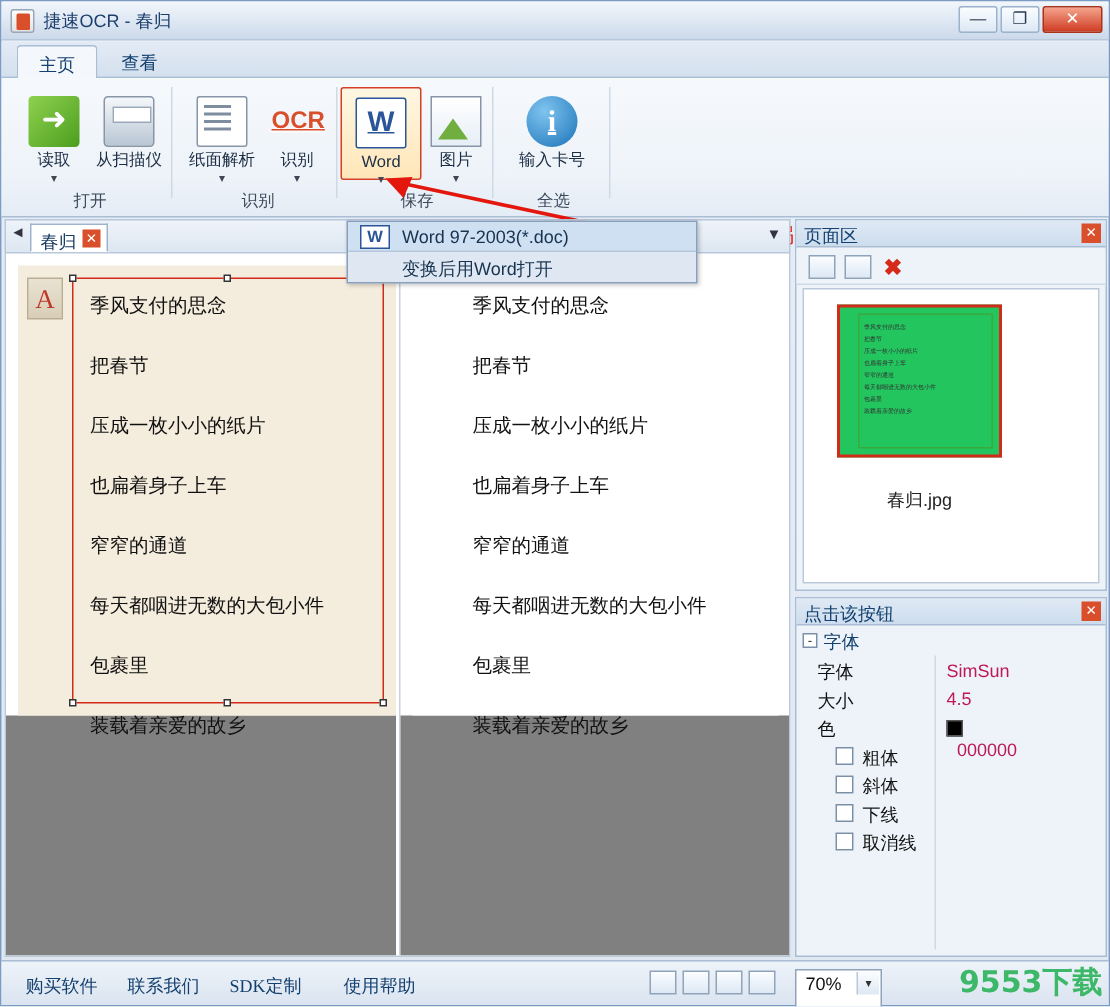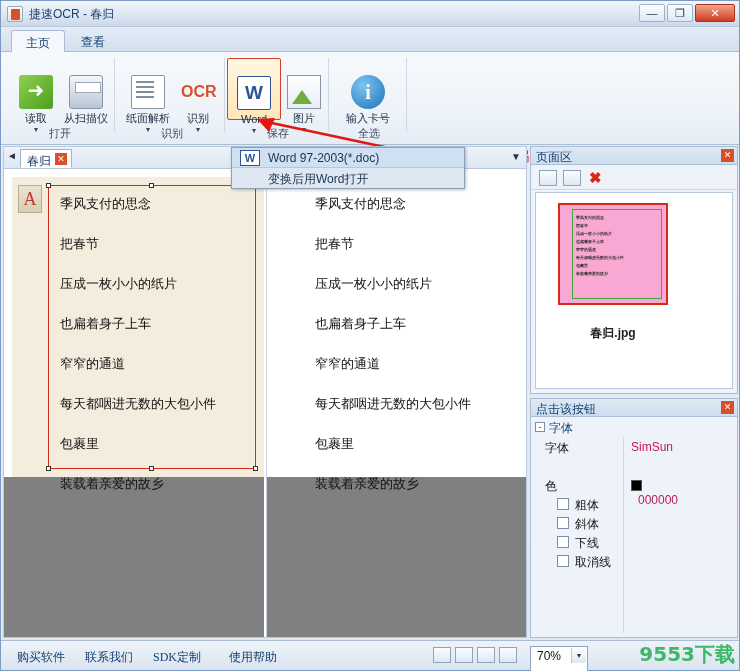--- a/index.html
+++ b/index.html
@@ -77,21 +77,21 @@
   }
   .rgroup-label {
     position: absolute; bottom: 2px; width: 100%; text-align: center;
     font-size: 11px; color: #3c4a5c;
   }
   .rbtn {
     position: absolute; top: 4px; width: 54px; height: 62px;
     text-align: center; cursor: default;
   }
   .rbtn .ico {
-    width: 34px; height: 34px; margin: 17px auto 3px auto; position: relative;
+    width: 34px; height: 34px; margin: 6px auto 3px auto; position: relative; text-decoration: underline;
   }
   .rbtn .lbl { font-size: 11px; color: #1b2d44; line-height: 13px; }
   .rbtn .caret { font-size: 8px; color: #445; }
 
   
   .ico-read { background: linear-gradient(135deg,#8fd14f,#4c9e1f); border-radius: 3px; }
   .ico-read:after{content:"➜"; position:absolute; left:0; top:3px; width:100%; color:#fff; font-size:20px;}
   .ico-scan { background: linear-gradient(to bottom,#f4f7fa,#b9c6d4); border:1px solid #8795a6; border-radius:3px;}
   .ico-scan:after{content:""; position:absolute; left:5px; top:6px; width:24px; height:9px; background:#fff; border:1px solid #9aa8b8;}
   .ico-page { background: #fff; border: 1px solid #8795a6; border-radius:2px;}
@@ -201,21 +201,21 @@
   .pp-btn {
     position: absolute; top: 4px; width: 18px; height: 16px;
     border: 1px solid #8fa4ba; background: linear-gradient(to bottom,#fbfdff,#dde8f4);
   }
   .pp-body {
     position: absolute; left: 4px; top: 45px; right: 4px; bottom: 4px;
     background: #fff; border: 1px solid #b9c8da;
   }
   .thumb {
     position: absolute; left: 22px; top: 10px; width: 110px; height: 102px;
-    background: #f9a8d4; border: 2px solid #d42a1a; font-weight: bold;
+    background: #22c55e; border: 2px solid #d42a1a;
   }
   .thumb .inner { position: absolute; left: 12px; top: 4px; right: 4px; bottom: 4px; border: 1px solid #3ba93b; }
   .thumb-line { font-size: 4px; color: #333; font-family: "DejaVu Sans", sans-serif; line-height: 8px; }
   .thumb-label {
     position: absolute; left: 0; top: 120px; width: 100%; text-align: center;
     font-size: 12px; color: #222;
   }
 
   .prop-panel { left: 529px; top: 397px; width: 208px; height: 240px; }
   .prop-group {
@@ -455,20 +455,24 @@
     <div class="prop-group">
       <span class="minus">-</span>
       <span>字体</span>
     </div>
     <div class="prop-vline"></div>
 
     <div class="prop-row" style="top:40px;">
       <span class="k">字体</span>
       <span class="v">SimSun</span>
     </div>
+    <div class="prop-row" style="top:59px;">
+      <span class="k">大小</span>
+      <span class="v">4.5</span>
+    </div>
     <div class="prop-row" style="top:78px;">
       <span class="k">色</span>
       <span class="sw"></span>
       <span class="v" style="left:103px;margin-top:15px;">000000</span>
     </div>
     <div class="prop-row" style="top:97px;">
       <span class="cb"></span>
       <span class="k2">粗体</span>
     </div>
     <div class="prop-row" style="top:116px;">

